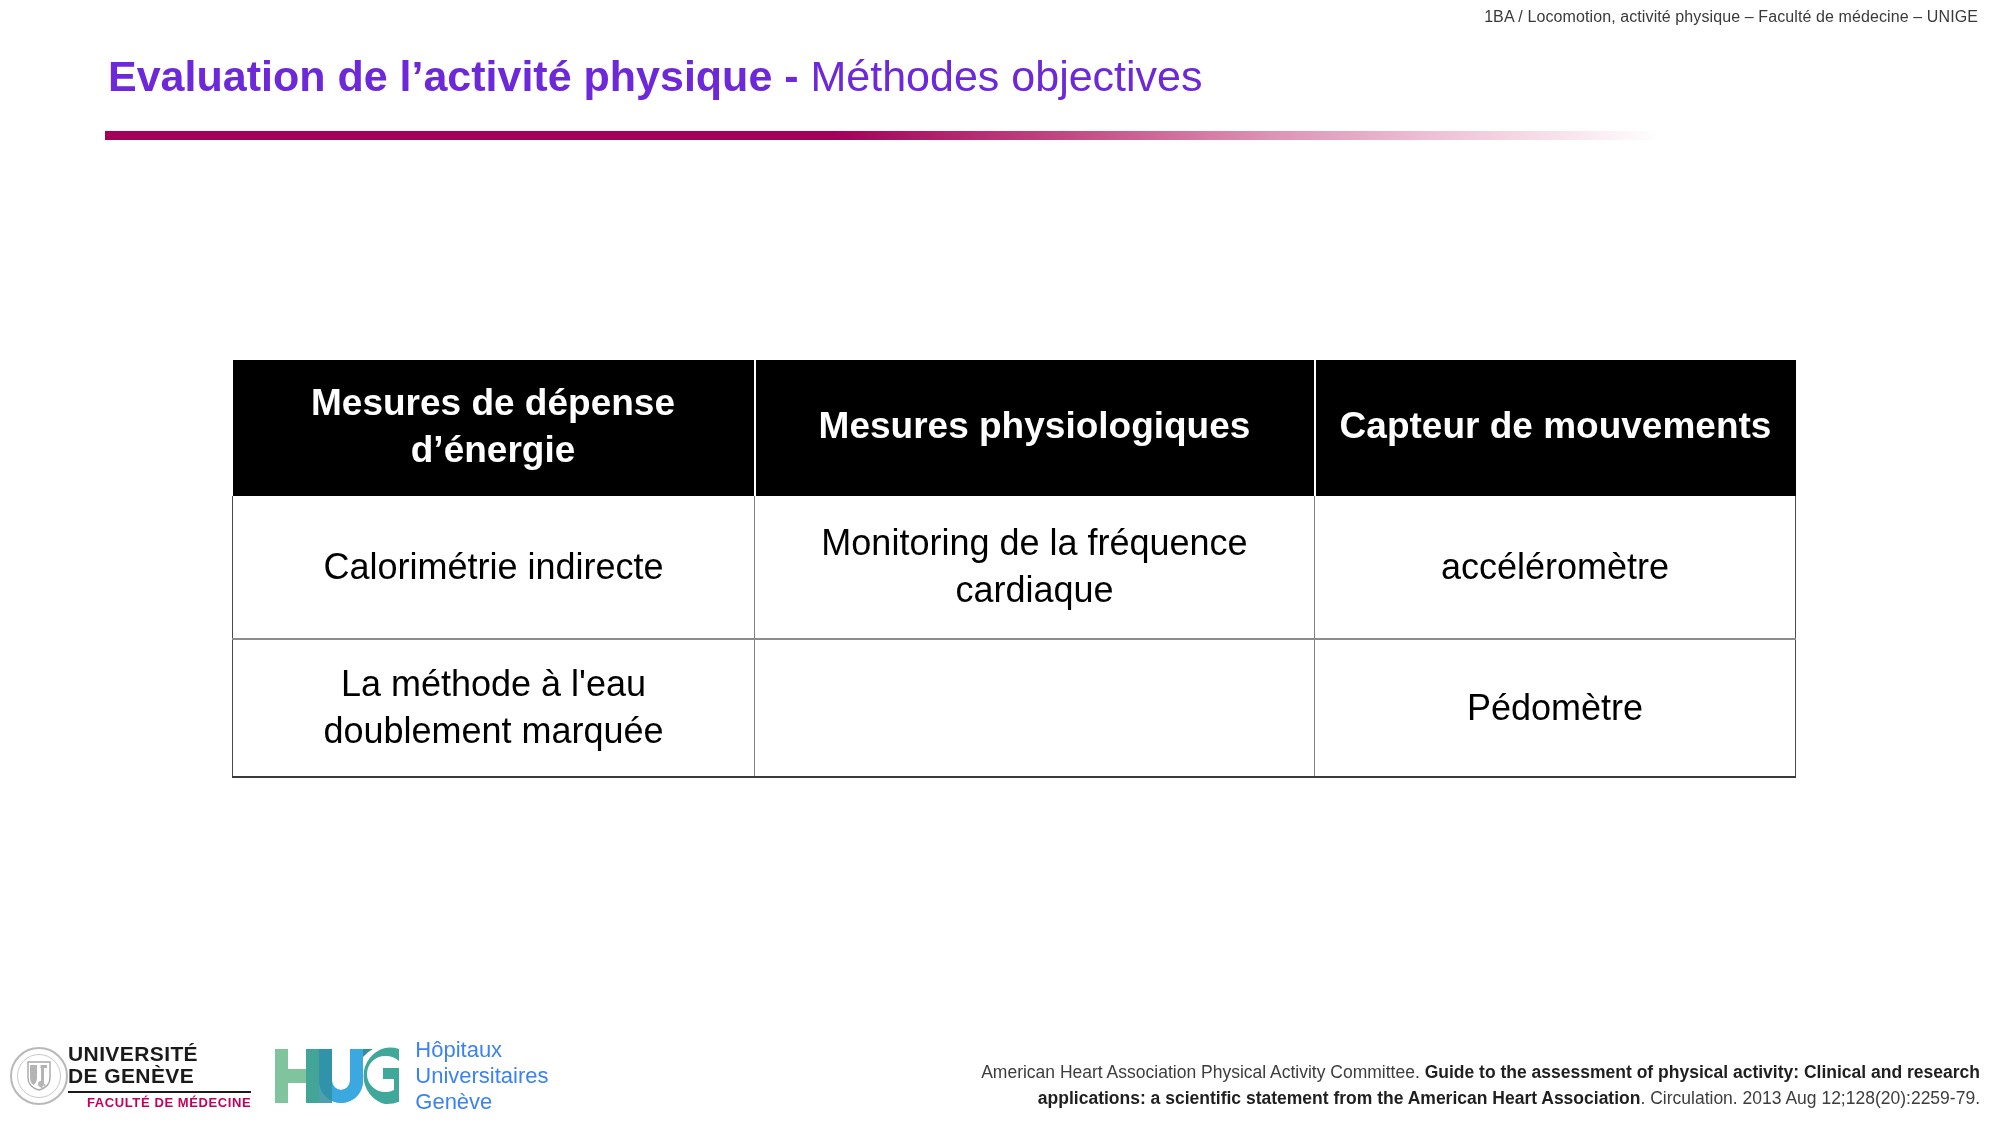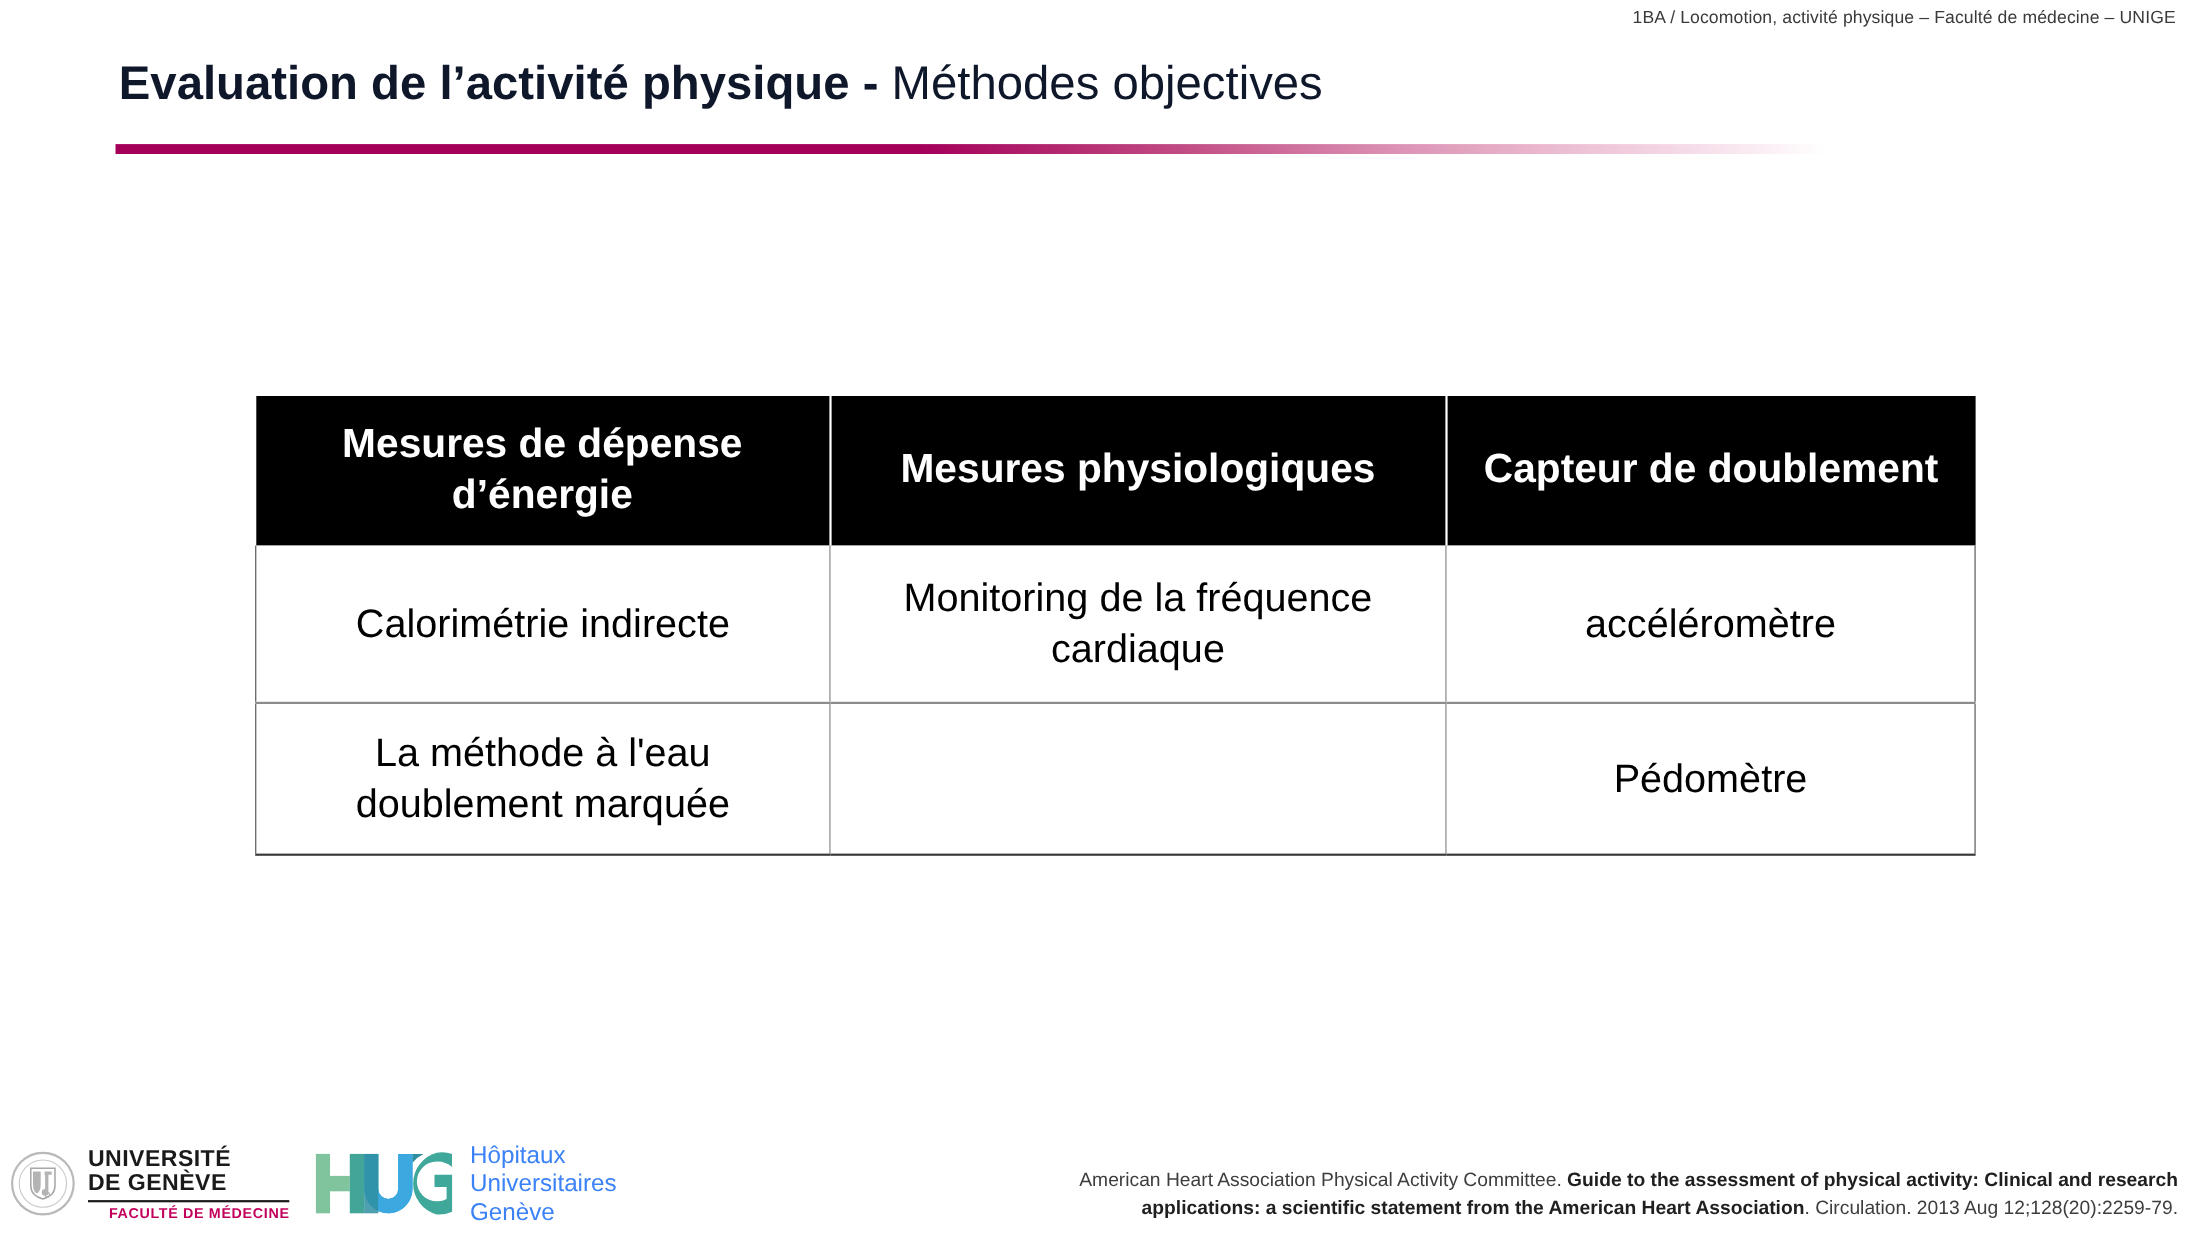--- a/index.html
+++ b/index.html
@@ -33,21 +33,21 @@
   
   .title-block {
     position: absolute;
     left: 108px;
     top: 52px;
     width: 1560px;
   }
   .title-line {
     font-size: 43px;
     line-height: 1.15;
-    color: #0f172a;
+    color: #6d28d9;
     white-space: nowrap;
   }
   .title-strong {
     font-weight: bold;
   }
   .title-light {
     font-weight: normal;
   }
   .title-rule {
     position: absolute;
@@ -127,21 +127,20 @@
     position: absolute;
     left: 10px;
     bottom: 10px;
     display: flex;
     align-items: center;
     gap: 24px;
   }
   .unige-lockup {
     display: flex;
     align-items: center;
-    gap: 12px;
   }
   .unige-seal {
     width: 54px;
     height: 54px;
     border-radius: 50%;
     border: 2px solid #b9b9b9;
     position: relative;
     flex: 0 0 auto;
   }
   .unige-seal::before {
@@ -221,21 +220,21 @@
     <table class="matrix">
       <colgroup>
         <col class="c1">
           <col class="c2">
           <col class="c3">
       </colgroup>
       <thead>
         <tr>
           <th>Mesures de dépense d’énergie</th>
           <th>Mesures physiologiques</th>
-          <th>Capteur de doublement</th>
+          <th>Capteur de mouvements</th>
         </tr>
       </thead>
       <tbody>
         <tr class="row-h1">
           <td>Calorimétrie indirecte</td>
           <td>Monitoring de la fréquence cardiaque</td>
           <td>accéléromètre</td>
         </tr>
         <tr class="row-h2">
           <td>La méthode à l'eau doublement marquée</td>

